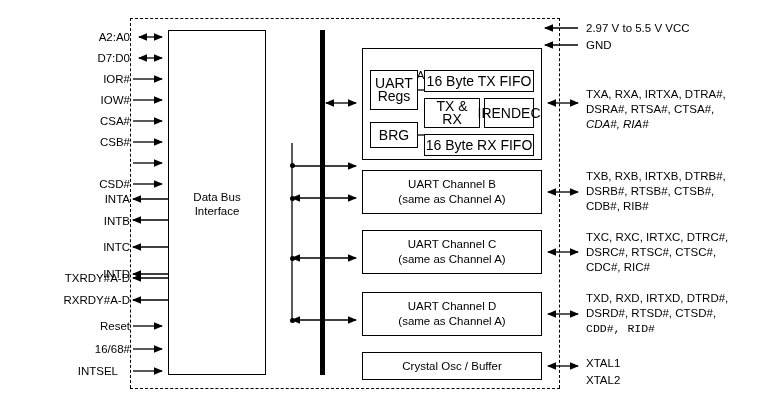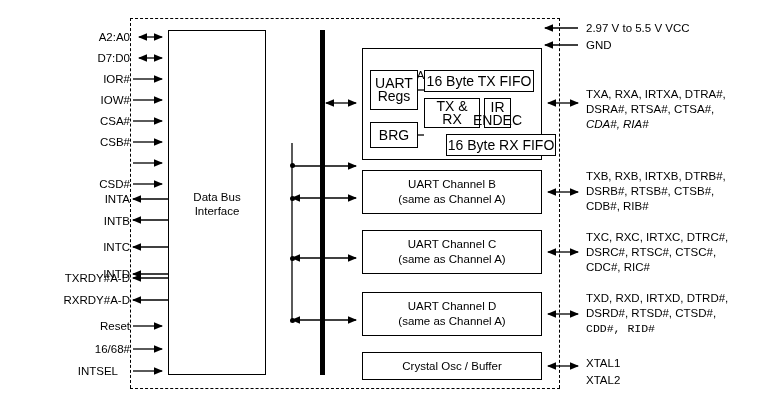--- a/index.html
+++ b/index.html
@@ -116,26 +116,26 @@
   </div>
 
   <div class="box-inner" style="left:424px; top:70px; width:110px; height:22px;">
     <span>16  Byte TX FIFO</span>
   </div>
 
   <div class="box-inner" style="left:424px; top:98px; width:56px; height:30px;">
     <span>TX &amp; RX</span>
   </div>
 
-  <div class="box-inner" style="left:484px; top:98px; width:27px; height:30px; flex-direction:column;justify-content:flex-end;">
+  <div class="box-inner" style="left:484px; top:98px; width:50px; height:30px; ">
     <span>IR</span>
     <span>ENDEC</span>
   </div>
 
-  <div class="box-inner" style="left:424px; top:134px; width:110px; height:22px;margin-left:22px;">
+  <div class="box-inner" style="left:424px; top:134px; width:110px; height:22px;">
     <span>16  Byte RX FIFO</span>
   </div>
 
   <div class="box" style="left:362px; top:170px; width:180px; height:44px;"></div>
   <div class="ctr" style="left:362px; top:177px; width:180px; height:14px;">UART Channel B</div>
   <div class="ctr" style="left:362px; top:192px; width:180px; height:14px;">(same as Channel A)</div>
 
   <div class="box" style="left:362px; top:230px; width:180px; height:44px;"></div>
   <div class="ctr" style="left:362px; top:237px; width:180px; height:14px;">UART Channel C</div>
   <div class="ctr" style="left:362px; top:252px; width:180px; height:14px;">(same as Channel A)</div>

